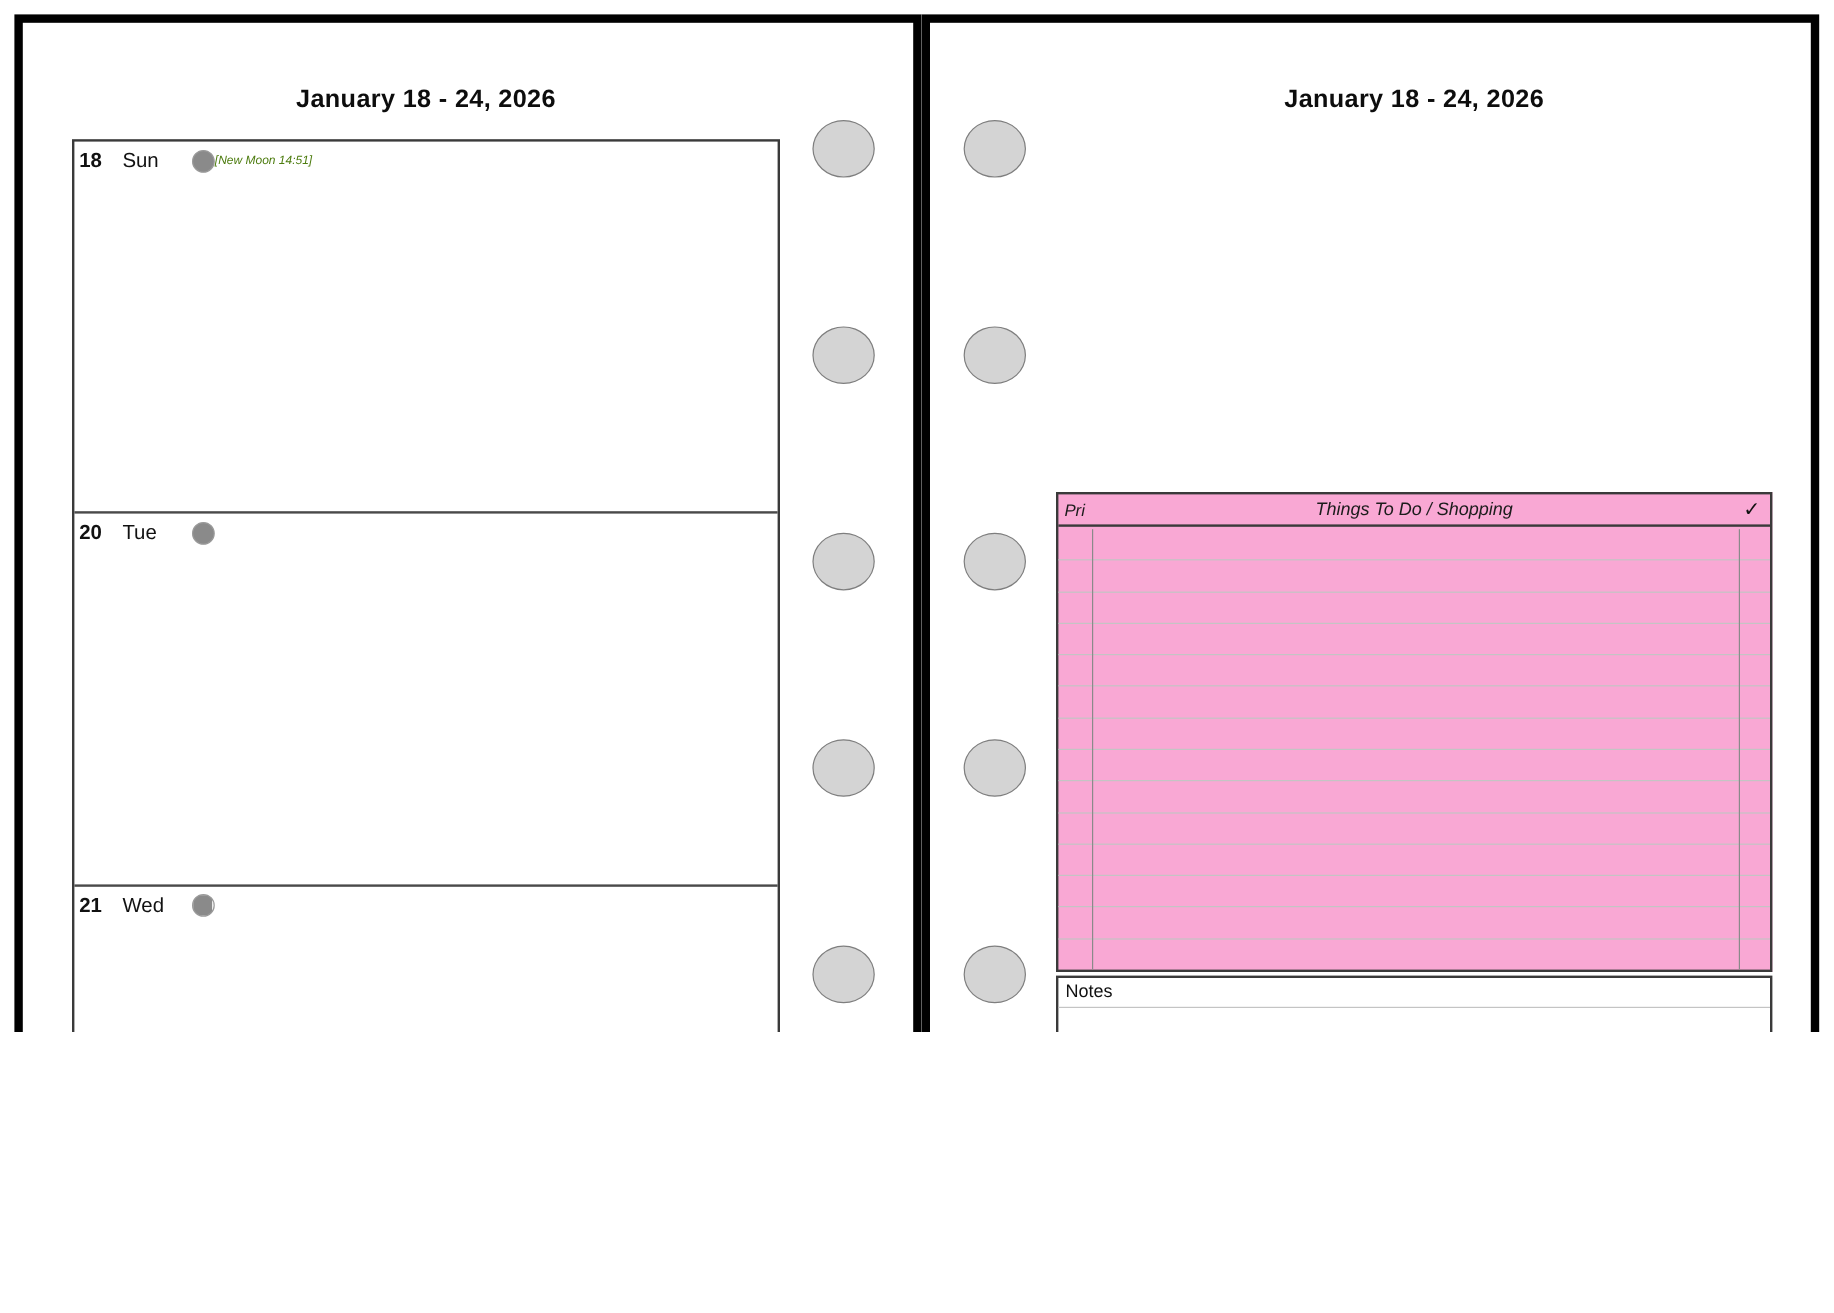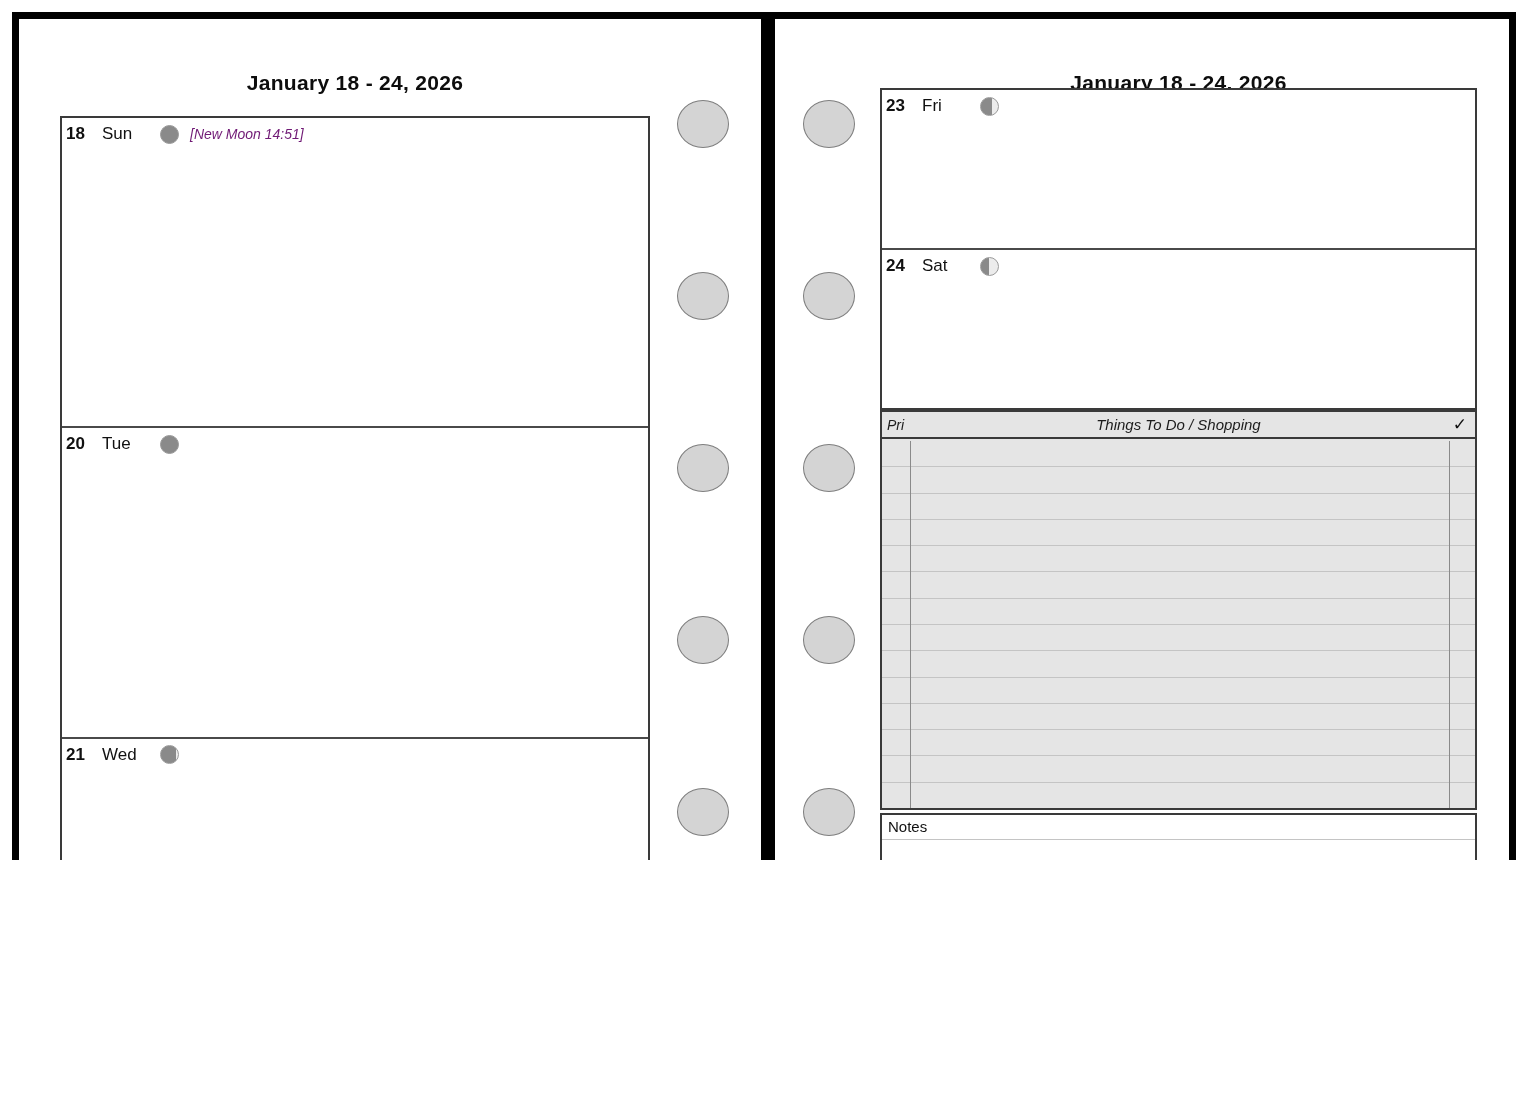--- a/index.html
+++ b/index.html
@@ -54,34 +54,33 @@
   .day-name { font-size: 17px; margin-left: 10px; min-width: 44px; }
   .moon {
     display: inline-block;
     width: 19px; height: 19px;
     border-radius: 50%;
     border: 1px solid #9a9a9a;
     margin-left: 14px;
     flex: 0 0 auto;
   }
   .day-note {
-    font-size: 14px;
+    font-size: 10px;
     font-style: italic;
-    margin-left: 11px;
-    color: #701a75;
+    color: #4d7c0f;
     white-space: nowrap;
   }
 
   
   .todo-box {
     position: absolute;
     left: 105px; top: 391px;
     width: 597px; height: 400px;
     border: 2px solid #3a3a3a;
-    background: #e5e5e5;
+    background: #f9a8d4;
   }
   .todo-header {
     height: 27px;
     border-bottom: 2px solid #3a3a3a;
     display: flex;
     align-items: center;
     padding: 0 8px 0 5px;
   }
   .todo-pri   { font-size: 14px; font-style: italic; color: #1c1c1c; }
   .todo-title { flex: 1; text-align: center; font-size: 15px; font-style: italic; color: #1c1c1c; }
@@ -153,38 +152,20 @@
           <span class="moon" style="background: linear-gradient(90deg, rgb(138, 138, 138) 90%, rgb(236, 236, 236) 90%);"></span>
           <span class="day-note"></span>
         </div>
       </div>
     </div>
   </div>
 
   <div class="page right">
     <div class="page-title">January 18 - 24, 2026</div>
 
-    <div class="day-grid">
-      <div class="day-row">
-        <div class="day-head">
-          <span class="day-num">23</span>
-          <span class="day-name">Fri</span>
-          <span class="moon" style="background: linear-gradient(90deg, rgb(138, 138, 138) 63%, rgb(236, 236, 236) 63%);"></span>
-          <span class="day-note"></span>
-        </div>
-      </div>
-      <div class="day-row">
-        <div class="day-head">
-          <span class="day-num">24</span>
-          <span class="day-name">Sat</span>
-          <span class="moon" style="background: linear-gradient(90deg, rgb(138, 138, 138) 50%, rgb(236, 236, 236) 50%);"></span>
-          <span class="day-note"></span>
-        </div>
-      </div>
-    </div>
 
     <div class="todo-box">
       <div class="todo-header">
         <span class="todo-pri">Pri</span>
         <span class="todo-title">Things To Do / Shopping</span>
         <span class="todo-check">✓</span>
       </div>
       <div class="todo-lines" id="todo-lines">
           <div class="ruled-row"></div>
           <div class="ruled-row"></div>

